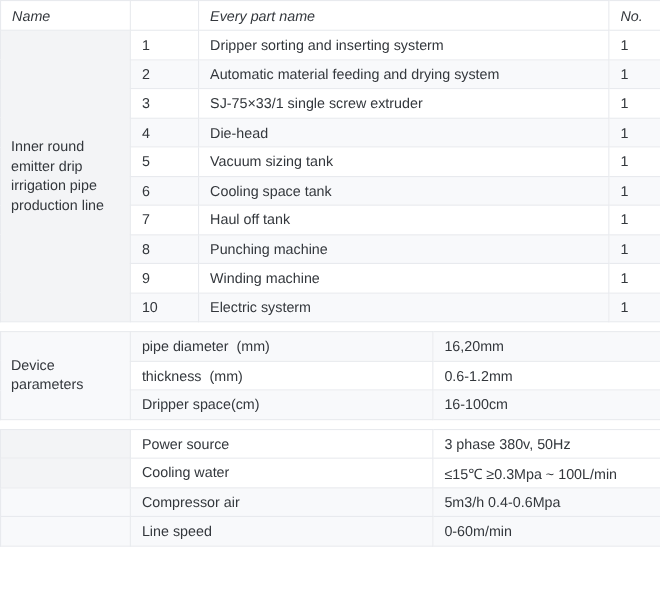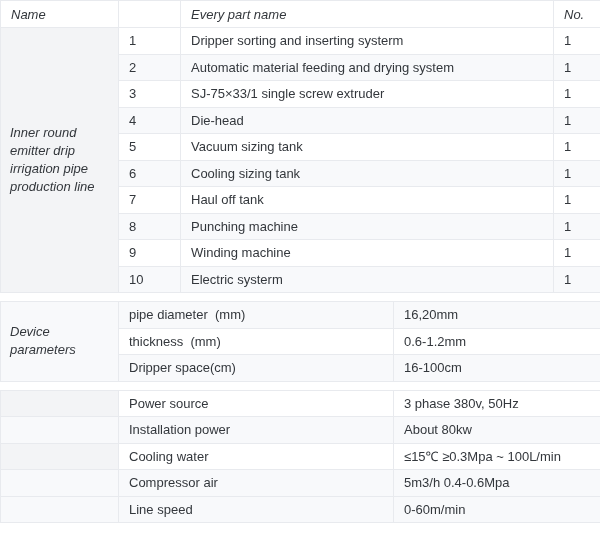--- a/index.html
+++ b/index.html
@@ -24,21 +24,20 @@
     overflow:hidden;
     background:#ffffff;
   }
   .spec thead th{height:26px;font-style:italic;}
   .spec tr.alt td{background:#f8f9fb;}
   .spec td.group{
     background:#f3f4f6;
     white-space:normal;
     line-height:18px;
     padding:0 6px 0 9px;
-    font-style:italic;
   }
   .spec td.groupcell{background:#f3f4f6;}
 </style>
 </head>
 <body>
 
 <table class="spec">
   <colgroup>
     <col style="width:118px">
       <col style="width:62px">
@@ -75,21 +74,21 @@
       <td>Die-head</td>
       <td>1</td>
     </tr>
     <tr>
       <td>5</td>
       <td>Vacuum sizing tank</td>
       <td>1</td>
     </tr>
     <tr class="alt">
       <td>6</td>
-      <td>Cooling sizing tank</td>
+      <td>Cooling space tank</td>
       <td>1</td>
     </tr>
     <tr>
       <td>7</td>
       <td>Haul off tank</td>
       <td>1</td>
     </tr>
     <tr class="alt">
       <td>8</td>
       <td>Punching machine</td>
@@ -136,25 +135,20 @@
     <col style="width:118px">
       <col style="width:275px">
       <col style="width:207px">
   </colgroup>
   <tbody>
     <tr>
       <td class="groupcell"></td>
       <td>Power source</td>
       <td>3 phase 380v, 50Hz</td>
     </tr>
-    <tr class="alt">
-      <td class="groupcell"></td>
-      <td>Installation power</td>
-      <td>About 80kw</td>
-    </tr>
     <tr>
       <td class="groupcell"></td>
       <td>Cooling water</td>
       <td>≤15℃ ≥0.3Mpa&nbsp;~ 100L/min</td>
     </tr>
     <tr class="alt">
       <td class="groupcell"></td>
       <td>Compressor air</td>
       <td>5m3/h 0.4-0.6Mpa</td>
     </tr>

